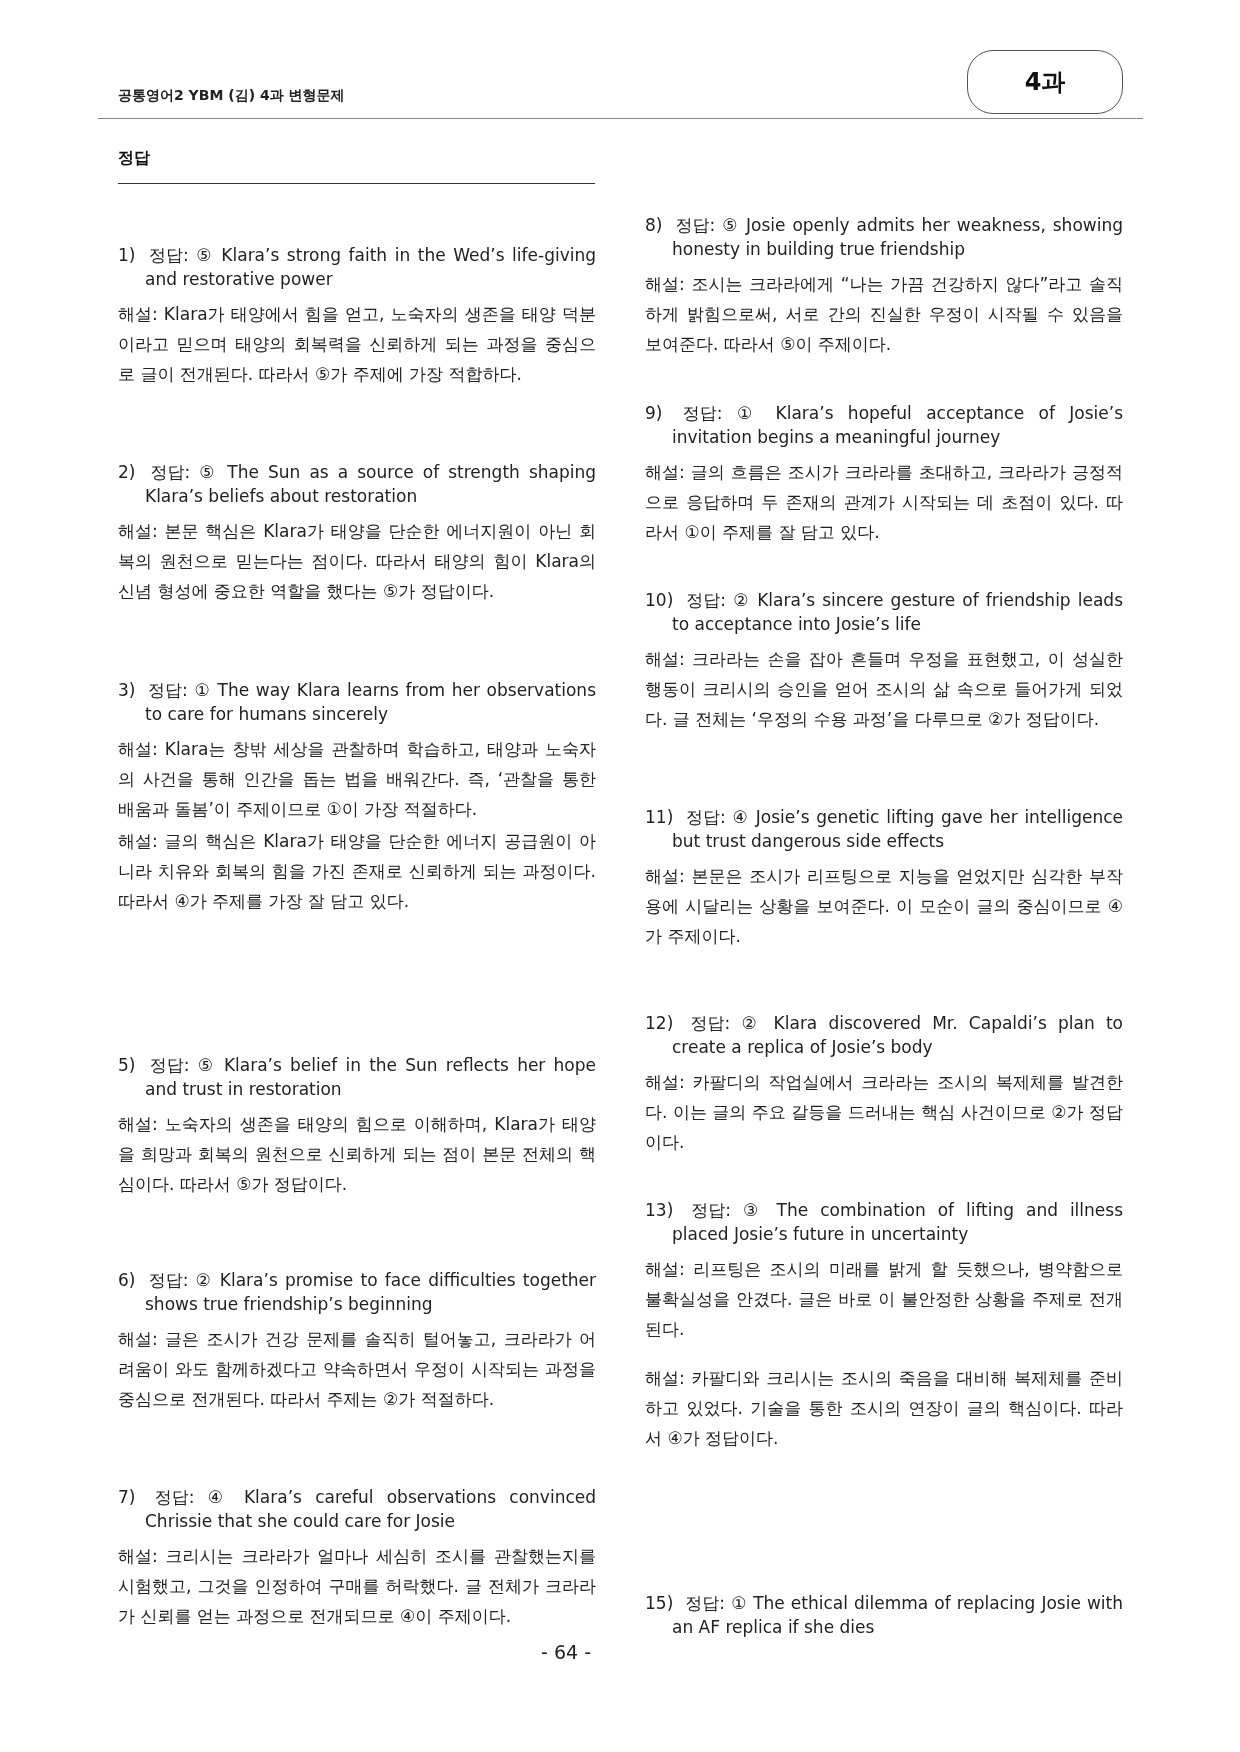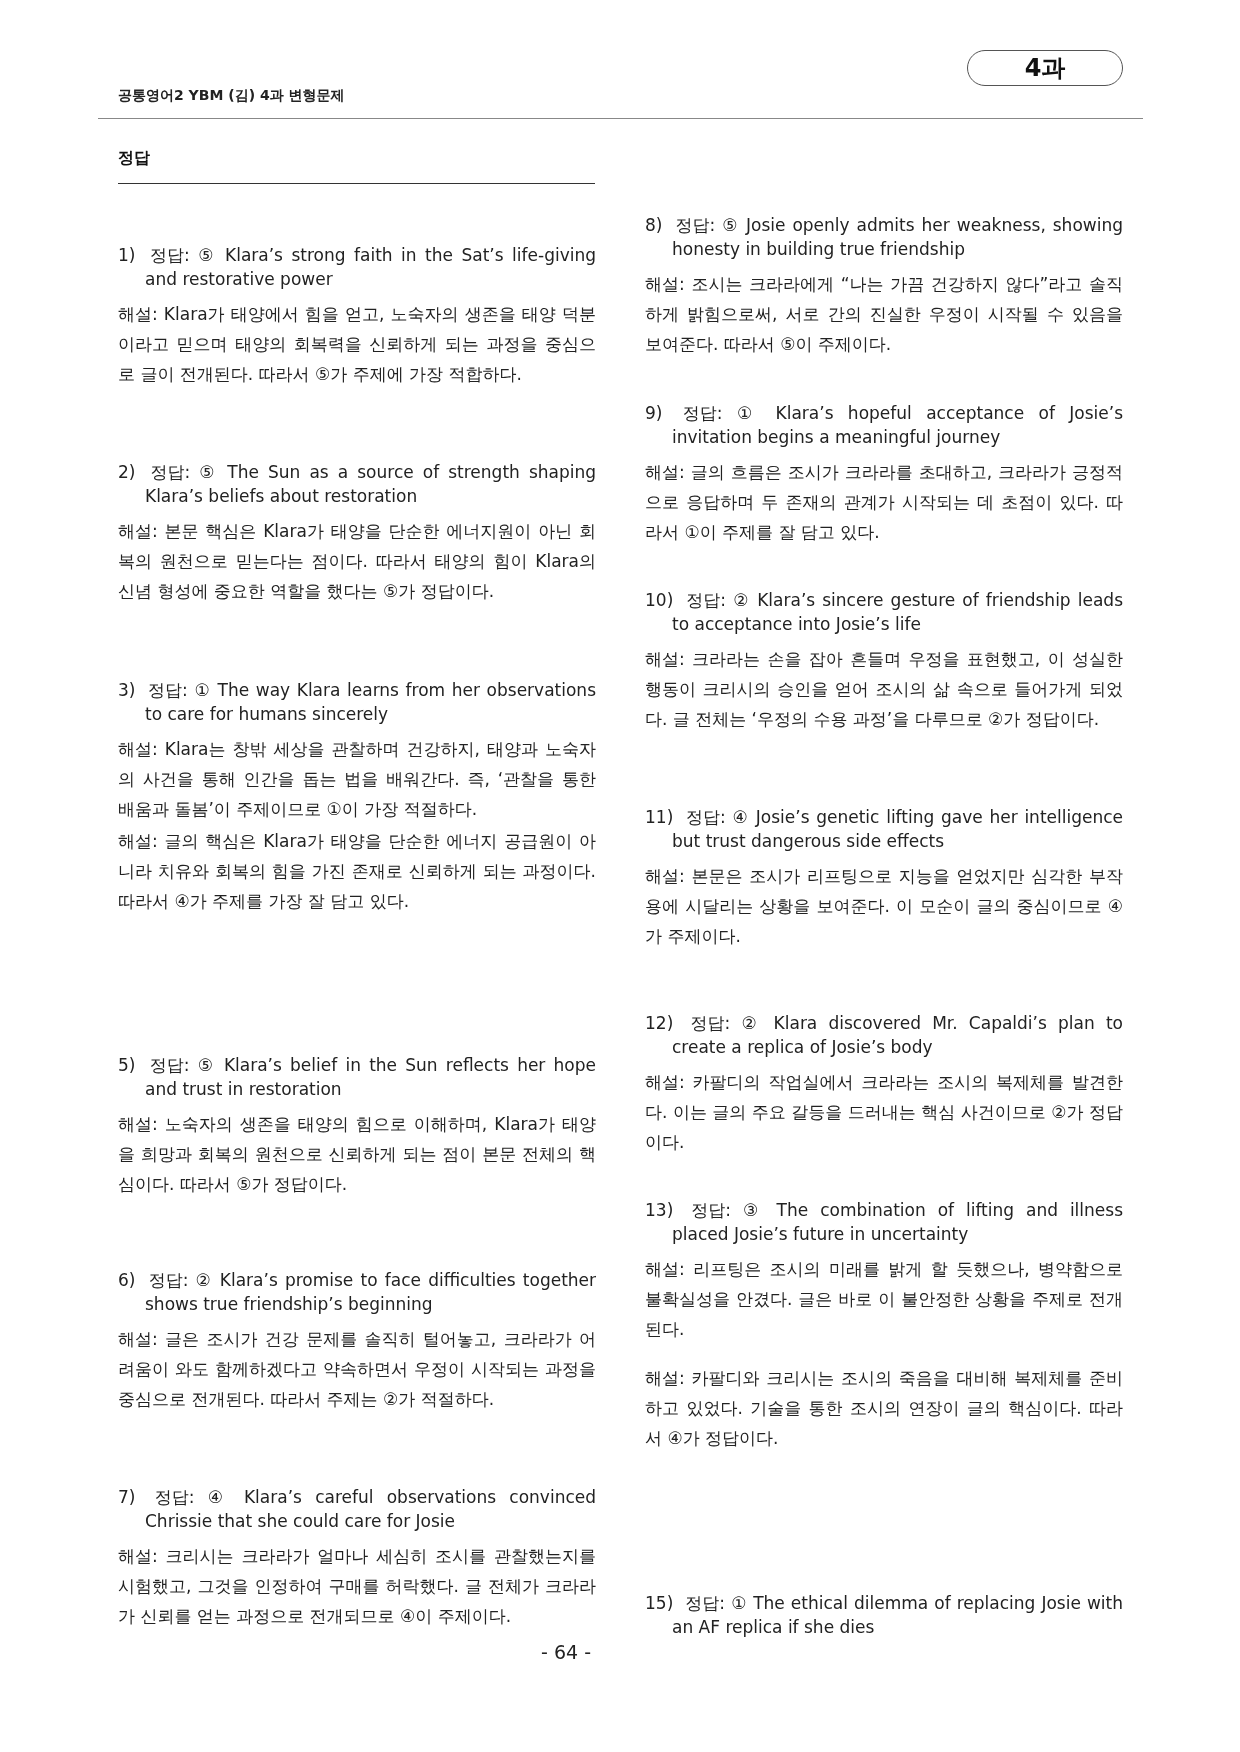--- a/index.html
+++ b/index.html
@@ -5,21 +5,21 @@
     html, body { margin: 0; padding: 0; background: #ffffff; }
     body {
       width: 1240px; height: 1752px; position: relative; overflow: hidden;
       font-family: "DejaVu Sans", "Liberation Sans", sans-serif; color: #222;
     }
     .header-title {
       position: absolute; left: 118px; top: 87px;
       font-size: 14px; font-weight: bold; color: #222; text-align: center;
     }
     .chapter-badge {
-      position: absolute; left: 967px; top: 50px; width: 156px; height: 36px;
+      position: absolute; left: 967px; top: 50px; width: 156px; height: 64px;
       border: 1.5px solid #555; border-radius: 26px; box-sizing: border-box;
       display: flex; align-items: center; justify-content: center;
       font-size: 24px; font-weight: bold; color: #111;
     }
     .header-rule {
       position: absolute; left: 98px; top: 118px; width: 1045px; height: 0;
       border-top: 1.5px solid #888;
     }
     .section-title {
       position: absolute; left: 118px; top: 148px;
@@ -54,32 +54,32 @@
 
 <div class="header-title">공통영어2 YBM (김) 4과 변형문제</div>
 <div class="chapter-badge">4과</div>
 <div class="header-rule"></div>
 
 <div class="section-title">정답</div>
 <div class="section-rule"></div>
 
 <div class="col col-left">
   <div class="item" style="top:195px">
-    <div class="ans"><span class="num">1)</span> <span>정답:</span> <span>⑤</span> <span>Klara’s strong faith in the Sat’s life-giving and restorative power</span></div>
+    <div class="ans"><span class="num">1)</span> <span>정답:</span> <span>⑤</span> <span>Klara’s strong faith in the Wed’s life-giving and restorative power</span></div>
     <div class="expl">해설: Klara가 태양에서 힘을 얻고, 노숙자의 생존을 태양 덕분이라고 믿으며 태양의 회복력을 신뢰하게 되는 과정을 중심으로 글이 전개된다. 따라서 ⑤가 주제에 가장 적합하다.</div>
   </div>
 
   <div class="item" style="top:412px">
     <div class="ans"><span class="num">2)</span> <span>정답:</span> <span>⑤</span> <span>The Sun as a source of strength shaping Klara’s beliefs about restoration</span></div>
     <div class="expl">해설: 본문 핵심은 Klara가 태양을 단순한 에너지원이 아닌 회복의 원천으로 믿는다는 점이다. 따라서 태양의 힘이 Klara의 신념 형성에 중요한 역할을 했다는 ⑤가 정답이다.</div>
   </div>
 
   <div class="item" style="top:630px">
     <div class="ans"><span class="num">3)</span> <span>정답:</span> <span>①</span> <span>The way Klara learns from her observations to care for humans sincerely</span></div>
-    <div class="expl">해설: Klara는 창밖 세상을 관찰하며 건강하지, 태양과 노숙자의 사건을 통해 인간을 돕는 법을 배워간다. 즉, ‘관찰을 통한 배움과 돌봄’이 주제이므로 ①이 가장 적절하다.</div>
+    <div class="expl">해설: Klara는 창밖 세상을 관찰하며 학습하고, 태양과 노숙자의 사건을 통해 인간을 돕는 법을 배워간다. 즉, ‘관찰을 통한 배움과 돌봄’이 주제이므로 ①이 가장 적절하다.</div>
   </div>
 
   <div class="item" style="top:818px">
     <div class="expl">해설: 글의 핵심은 Klara가 태양을 단순한 에너지 공급원이 아니라 치유와 회복의 힘을 가진 존재로 신뢰하게 되는 과정이다. 따라서 ④가 주제를 가장 잘 담고 있다.</div>
   </div>
 
   <div class="item" style="top:1005px">
     <div class="ans"><span class="num">5)</span> <span>정답:</span> <span>⑤</span> <span>Klara’s belief in the Sun reflects her hope and trust in restoration</span></div>
     <div class="expl">해설: 노숙자의 생존을 태양의 힘으로 이해하며, Klara가 태양을 희망과 회복의 원천으로 신뢰하게 되는 점이 본문 전체의 핵심이다. 따라서 ⑤가 정답이다.</div>
   </div>

